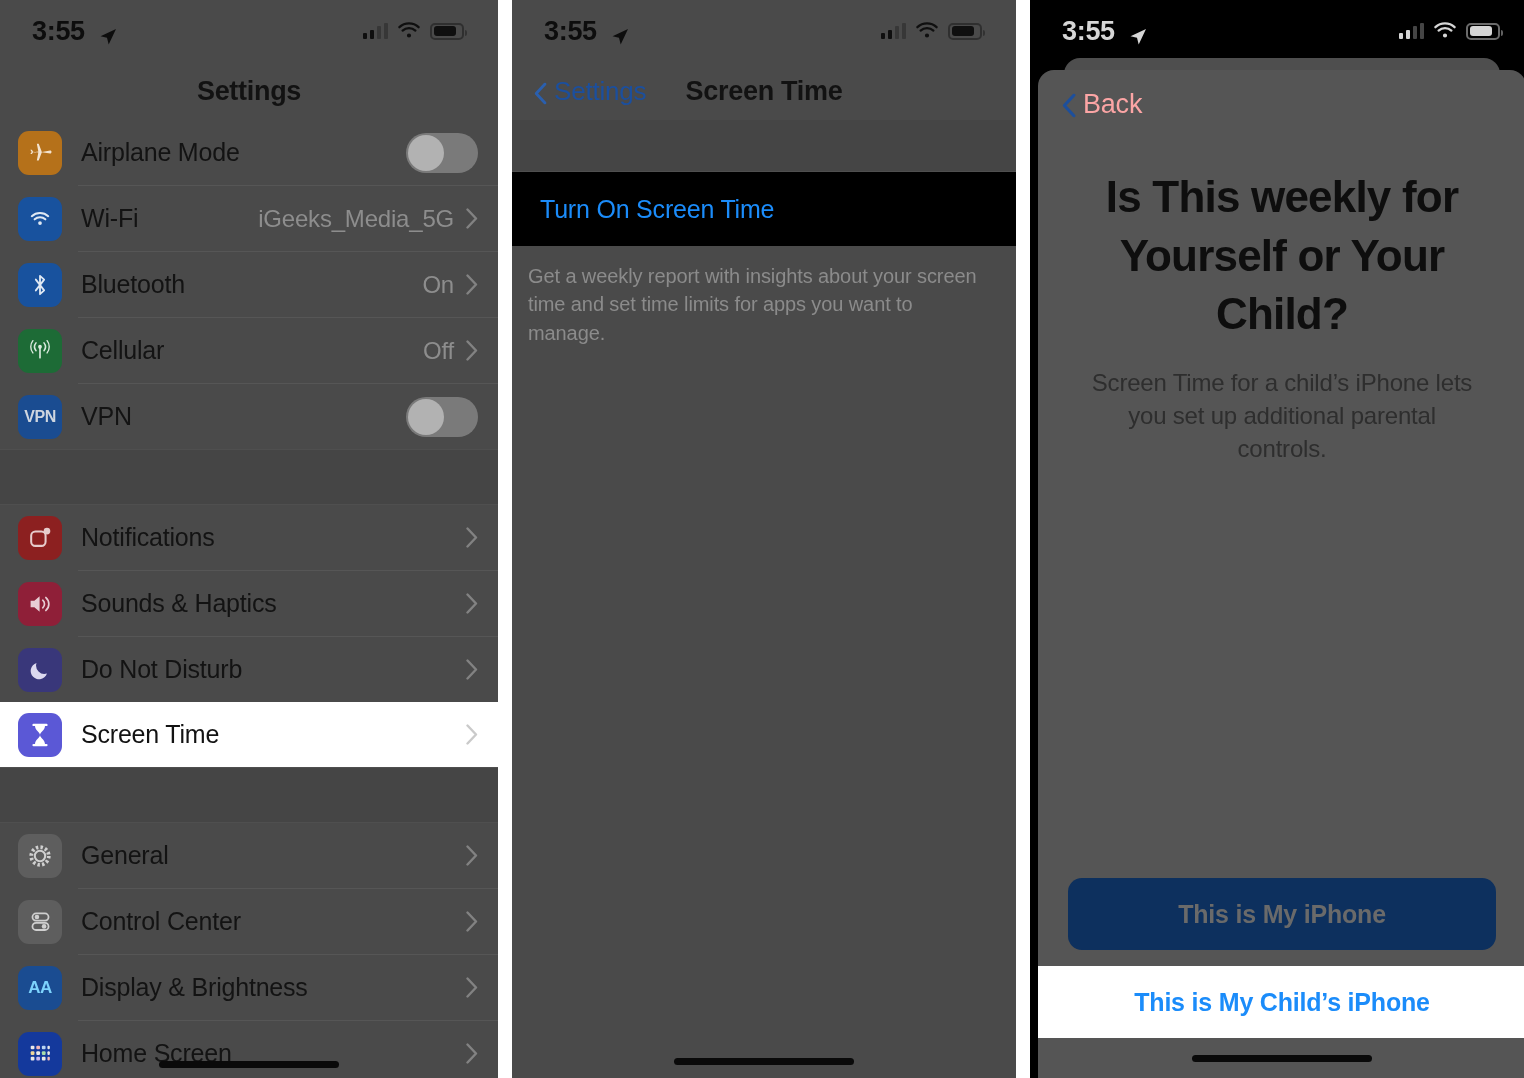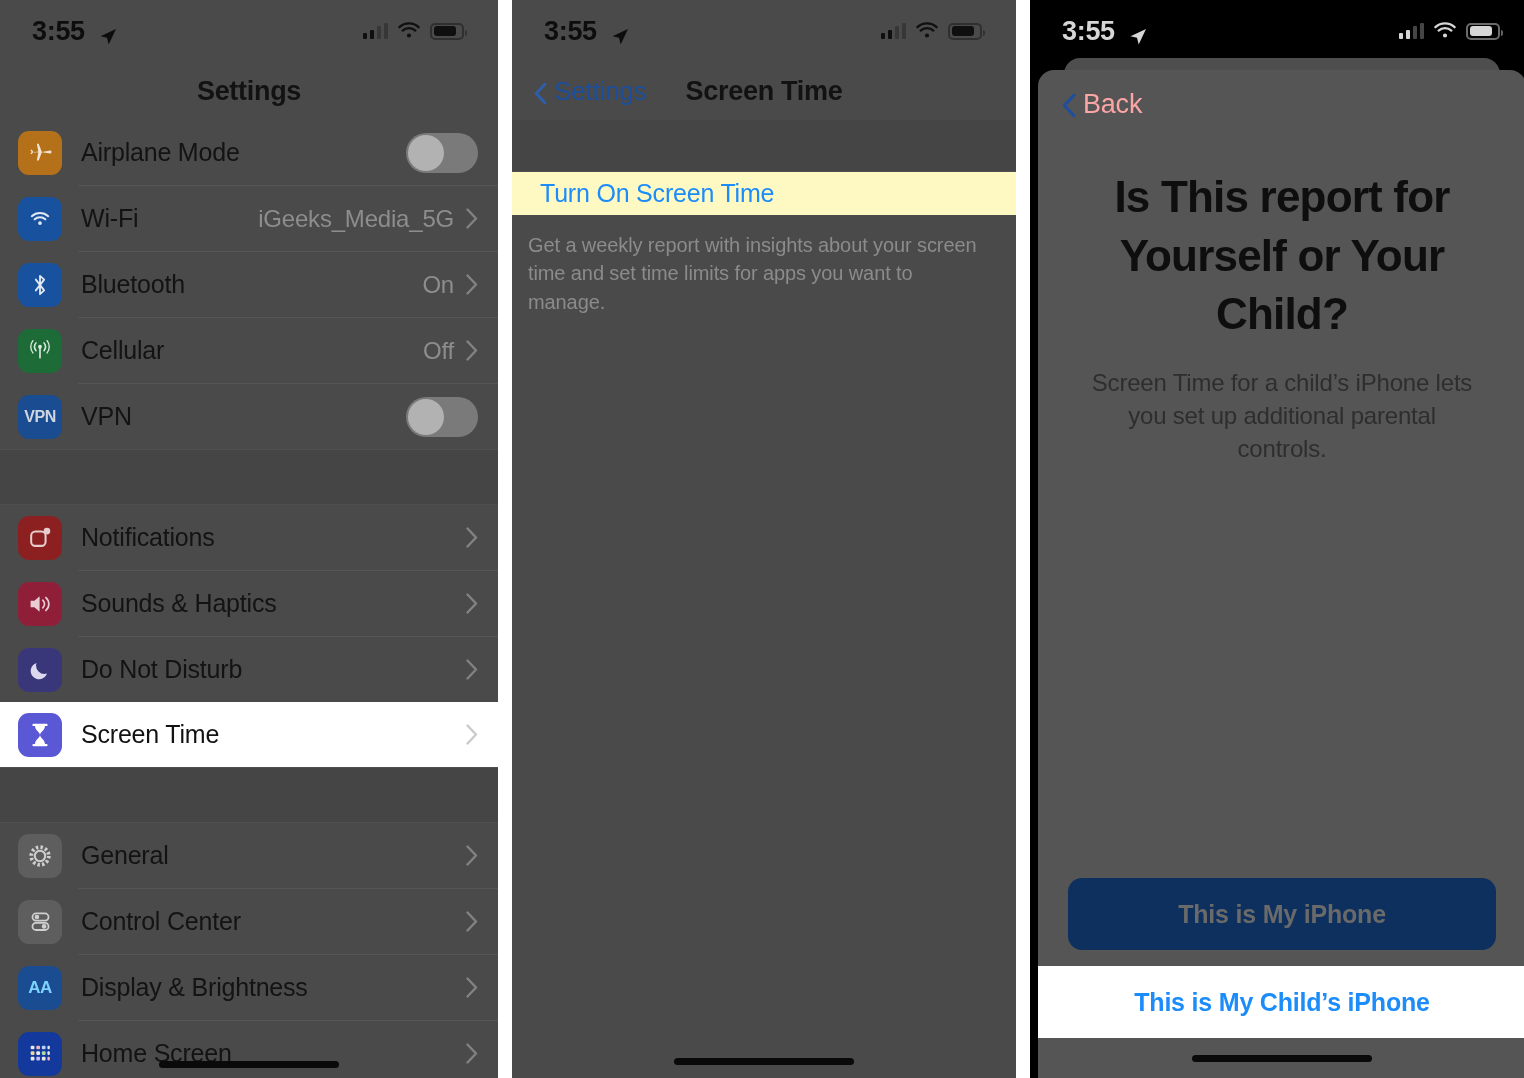--- a/index.html
+++ b/index.html
@@ -125,21 +125,21 @@
     display: block;
   }
 
   
   .ico-txt { font-size: 16px; font-weight: 700; color: #cfd6e0; letter-spacing: -.5px; }
   .ico-aa  { font-size: 17px; font-weight: 700; color: #7dd3fc; letter-spacing: -.5px; }
 
   
   .p2-spacer { height: 52px; background: #454545; border-bottom: 1px solid rgba(255,255,255,.06);}
   .p2-action {
-    background: #fef9c3; height: 43px;
+    background: #000000; height: 74px;
     display: flex; align-items: center; padding-left: 28px;
   }
   .p2-action-label { font-size: 25px; color: #1b8cfa; letter-spacing: -0.2px; }
   .p2-footnote {
     padding: 16px 28px 0 16px;
     font-size: 20px; line-height: 1.42; color: #8b8b8b; letter-spacing: -0.1px;
   }
   .p2-body { flex: 1 1 auto; background: #4a4a4a; }
 
   
@@ -569,21 +569,21 @@
           <span class="chev-left">
             <svg viewBox="0 0 13 22" width="14" height="24">
                 <path d="M11 1.5 2.2 11 11 20.5" stroke="#1d4f9c" stroke-width="2.9" fill="none" stroke-linecap="round" stroke-linejoin="round"></path>
               </svg>
           </span>
           <span>Back</span>
         </span>
       </div>
 
       <div class="p3-content">
-        <div class="p3-heading">Is This report for Yourself or Your Child?</div>
+        <div class="p3-heading">Is This weekly for Yourself or Your Child?</div>
         <div class="p3-sub">Screen Time for a child’s iPhone lets you set up additional parental controls.</div>
       </div>
 
       <div class="p3-fill"></div>
 
       <div class="p3-primary">
         <span class="p3-primary-label">This is My iPhone</span>
       </div>
 
       <div class="p3-secondary">

